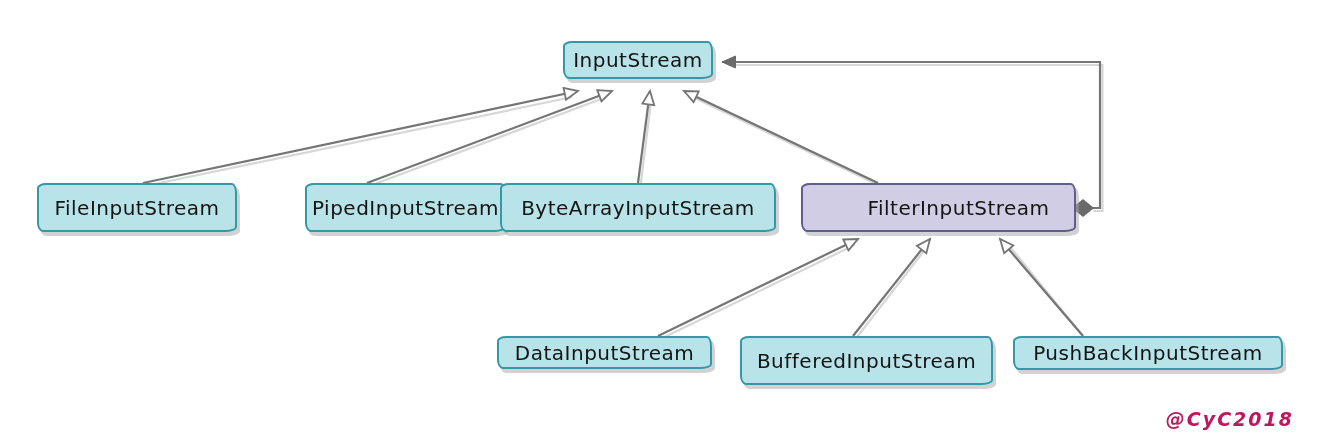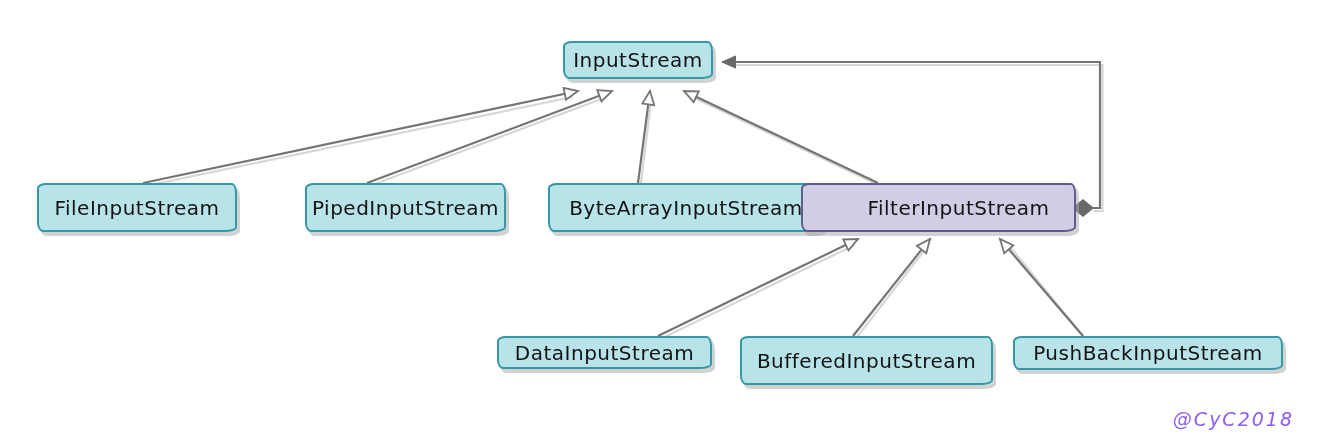--- a/index.html
+++ b/index.html
@@ -40,23 +40,23 @@
     background: #d1cde4;
     border-color: #5f5d8e;
     padding-left: 40px;
   }
   .watermark {
     position: absolute;
     right: 30px;
     bottom: 6px;
     font-size: 19px;
     font-style: italic;
-    font-weight: normal;
+    font-weight: bold;
     letter-spacing: 2px;
-    color: #8b5cf6;
+    color: #be185d;
     user-select: none;
     margin-top: 19px;
   }
   
   .edge {
     stroke: #757575;
     stroke-width: 2.2;
     fill: none;
   }
   .edge-shadow {
@@ -110,21 +110,21 @@
   </div>
 
   <div class="class-box" style="left:37px; top:183px; width:200px; height:49px;">
     <span>FileInputStream</span>
   </div>
 
   <div class="class-box" style="left:267px; top:183px; width:201px; height:49px;margin-left:38px;">
     <span>PipedInputStream</span>
   </div>
 
-  <div class="class-box" style="left:500px; top:183px; width:276px; height:49px;margin-left:48px;">
+  <div class="class-box" style="left:500px; top:183px; width:276px; height:49px;">
     <span>ByteArrayInputStream</span>
   </div>
 
   <div class="class-box filter" style="left:801px; top:183px; width:275px; height:49px;">
     <span>FilterInputStream</span>
   </div>
 
   <div class="class-box" style="left:497px; top:336px; width:215px; height:33px;">
     <span>DataInputStream</span>
   </div>

